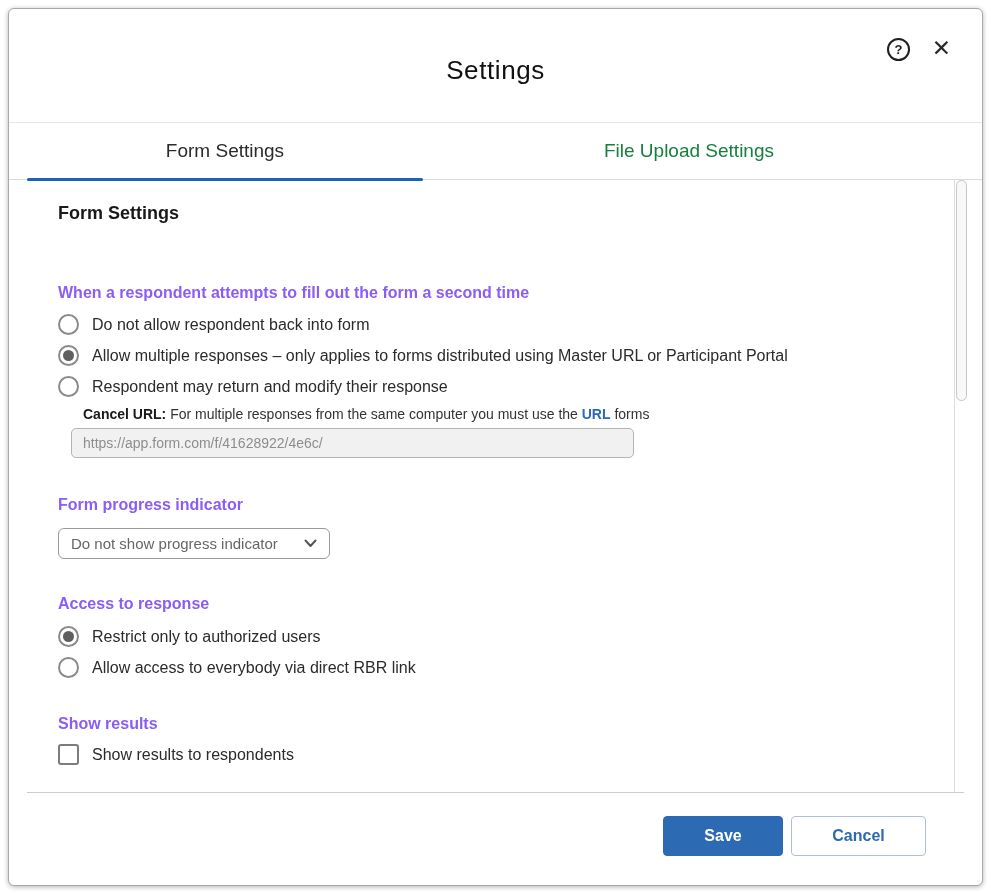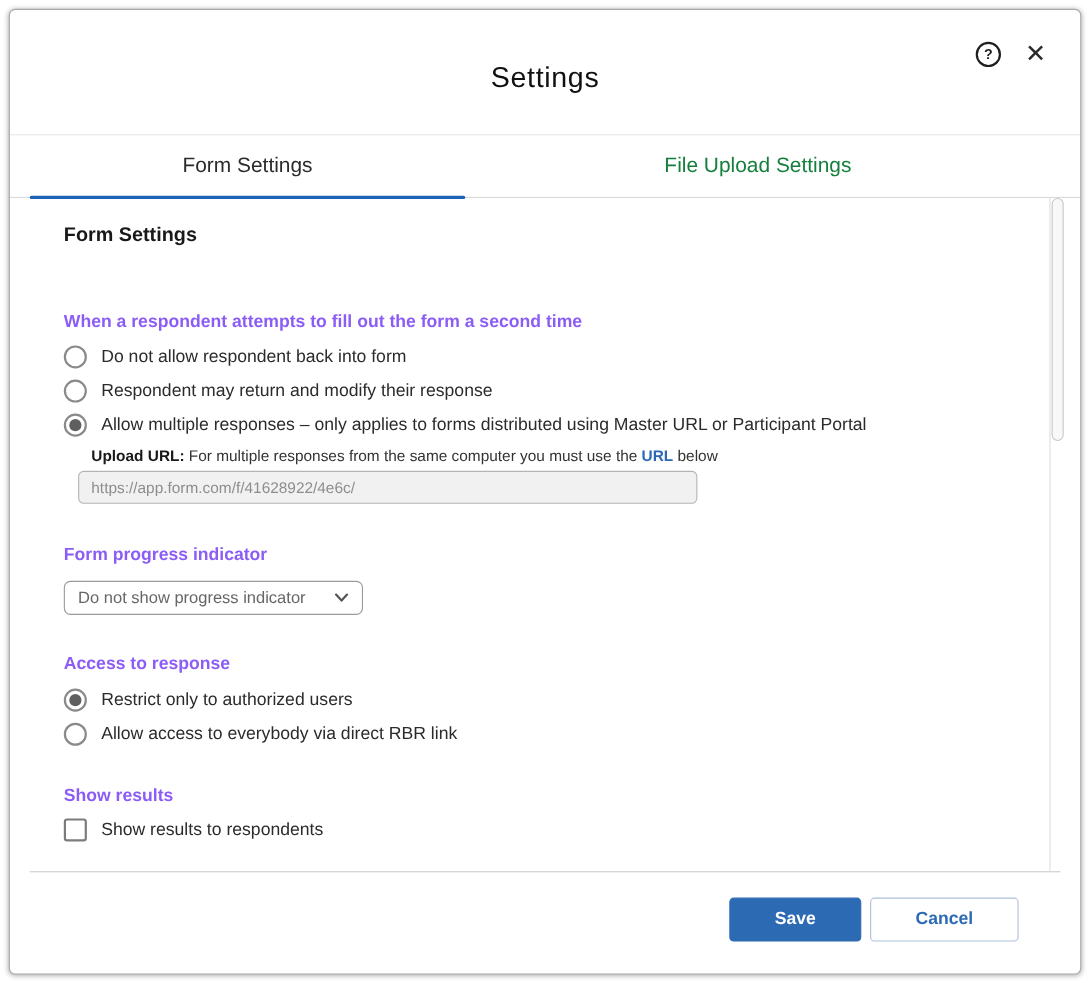--- a/index.html
+++ b/index.html
@@ -153,33 +153,33 @@
 
     <h2 class="content-heading">Form Settings</h2>
 
     <div class="section-heading sh-1">When a respondent attempts to fill out the form a second time</div>
 
     <label class="option-row first">
       <span class="radio"></span>
       <span>Do not allow respondent back into form</span>
     </label>
     <label class="option-row">
+      <span class="radio selected"></span>
+      <span>Allow multiple responses – only applies to forms distributed using Master URL or Participant Portal</span>
+    </label>
+    <label class="option-row">
       <span class="radio"></span>
       <span>Respondent may return and modify their response</span>
     </label>
-    <label class="option-row">
-      <span class="radio selected"></span>
-      <span>Allow multiple responses – only applies to forms distributed using Master URL or Participant Portal</span>
-    </label>
 
     <div class="master-note">
-      <span class="b">Upload URL:</span>
+      <span class="b">Cancel URL:</span>
       <span> For multiple responses from the same computer you must use the </span>
       <a>URL</a>
-      <span> below</span>
+      <span> forms</span>
     </div>
 
     <input class="url-input" type="text" readonly="" value="https://app.form.com/f/41628922/4e6c/" style="">
 
     <div class="section-heading sh-2">Form progress indicator</div>
 
     <div class="select">
       <span>Do not show progress indicator</span>
       <svg width="13" height="9" viewBox="0 0 13 9">
         <polyline points="1.5,1.5 6.5,7 11.5,1.5" fill="none" stroke="#555" stroke-width="2" stroke-linecap="round" stroke-linejoin="round"></polyline>

